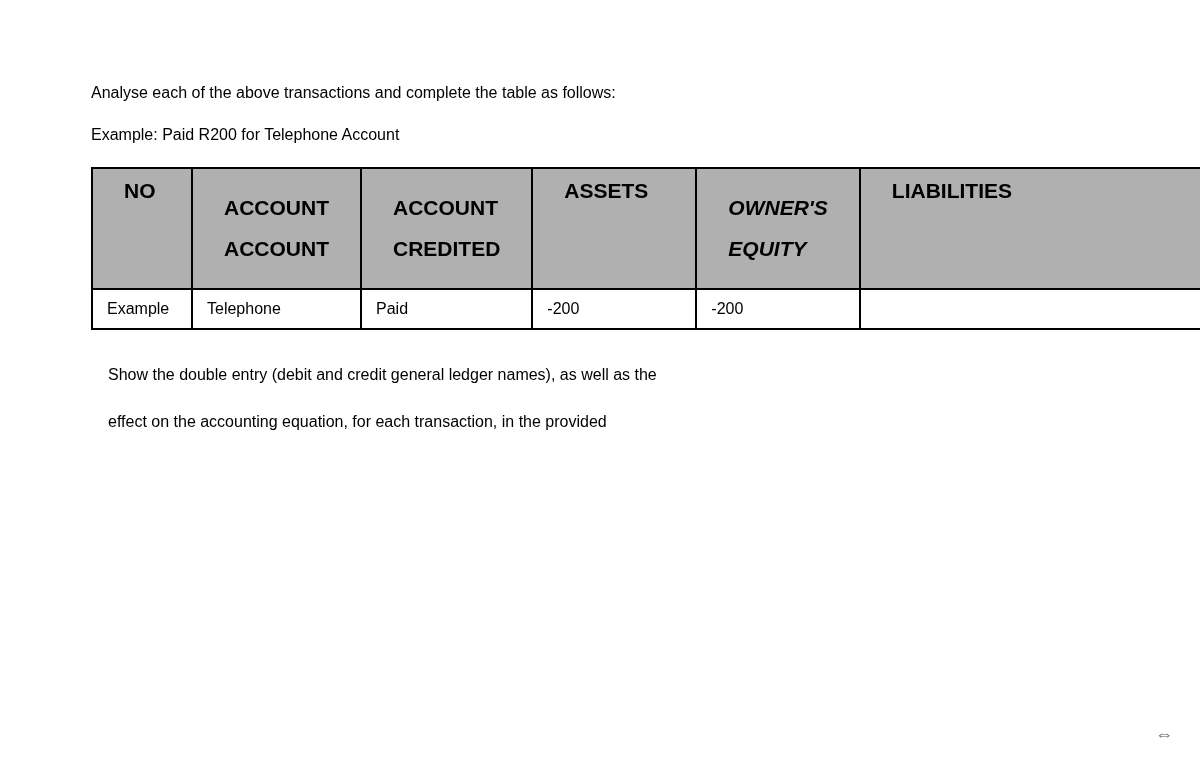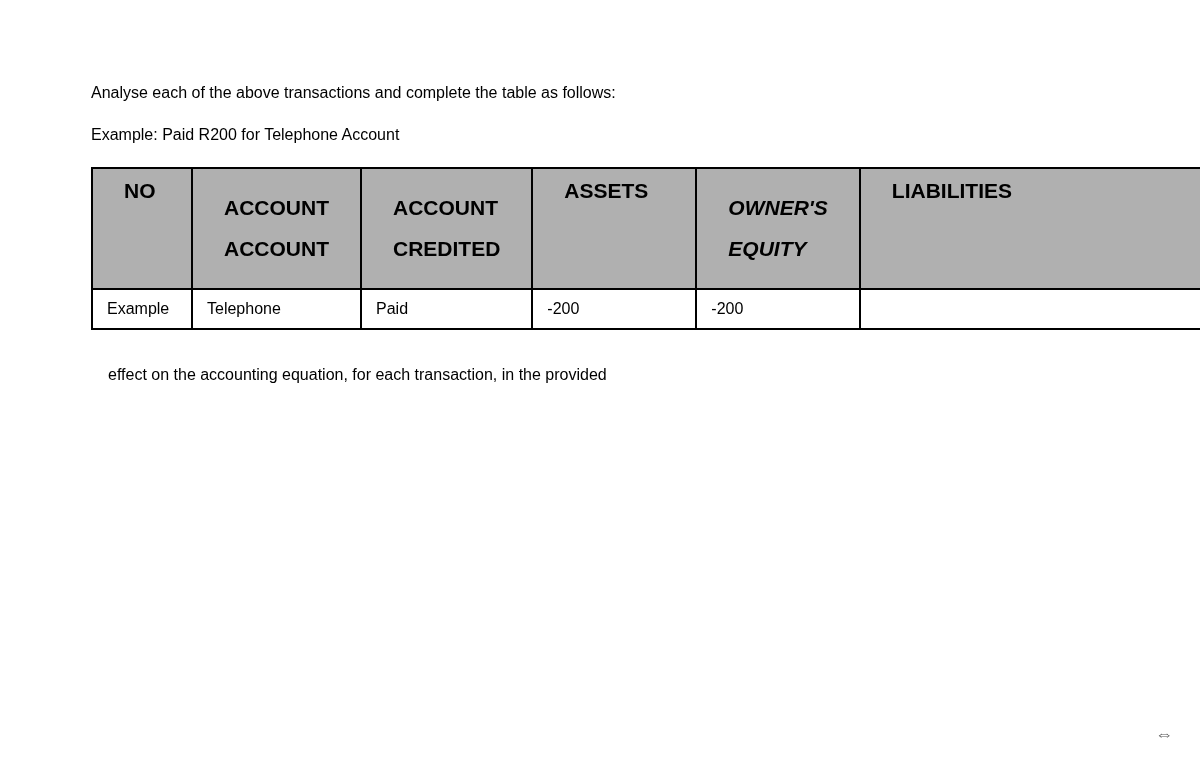--- a/index.html
+++ b/index.html
@@ -128,16 +128,17 @@
         <td>Telephone</td>
         <td>Paid</td>
         <td>-200</td>
         <td>-200</td>
         <td></td>
       </tr>
     </tbody>
 </table>
 
 <div class="explanation-block">
+  <p>Show the double entry (debit and credit general ledger names), as well as the</p>
   <p>effect on the accounting equation, for each transaction, in the provided</p>
 </div>
 
 <div class="move-handle">⇔</div>
 
 </body></html>

